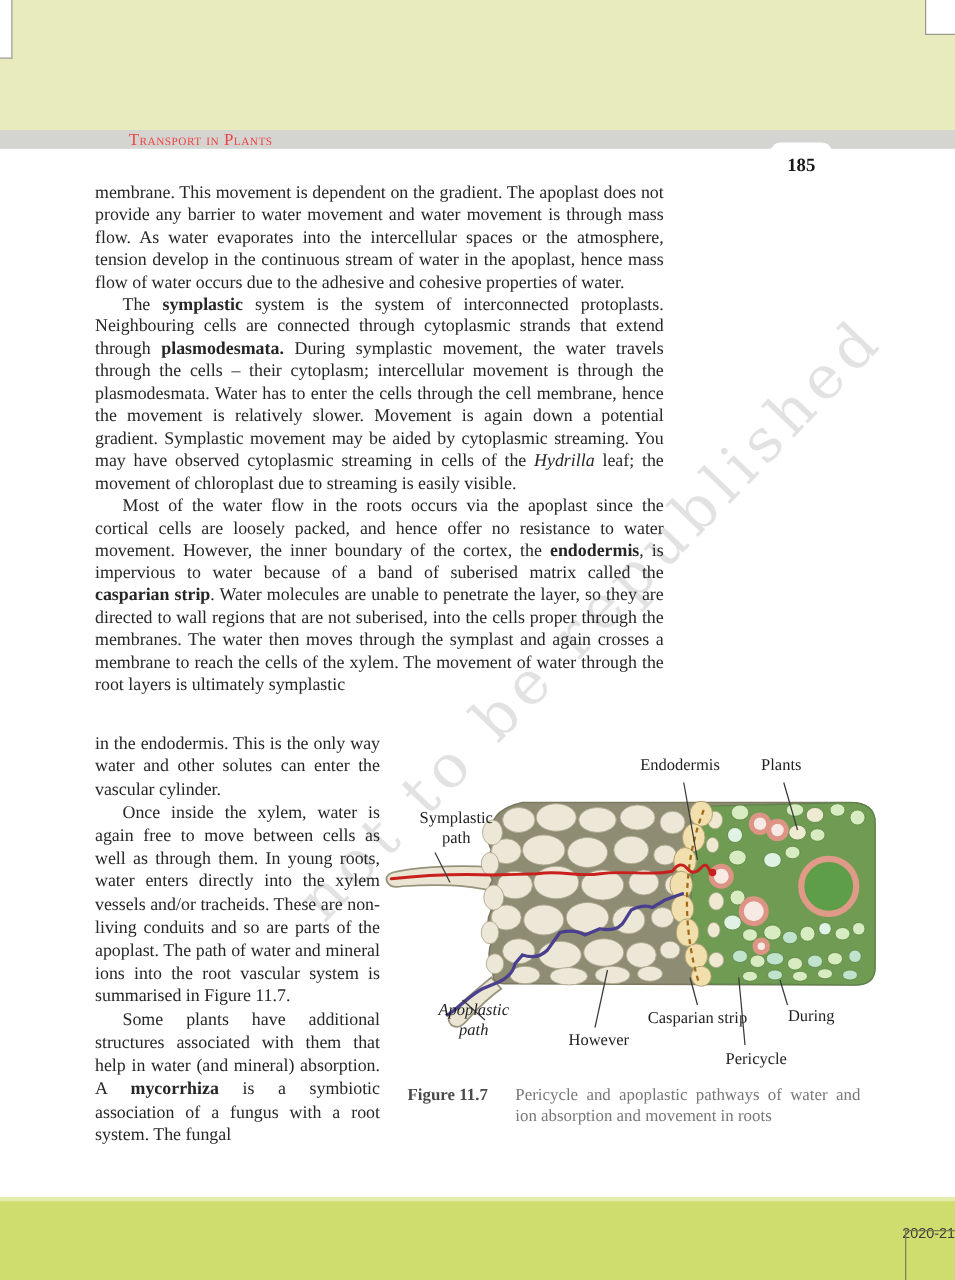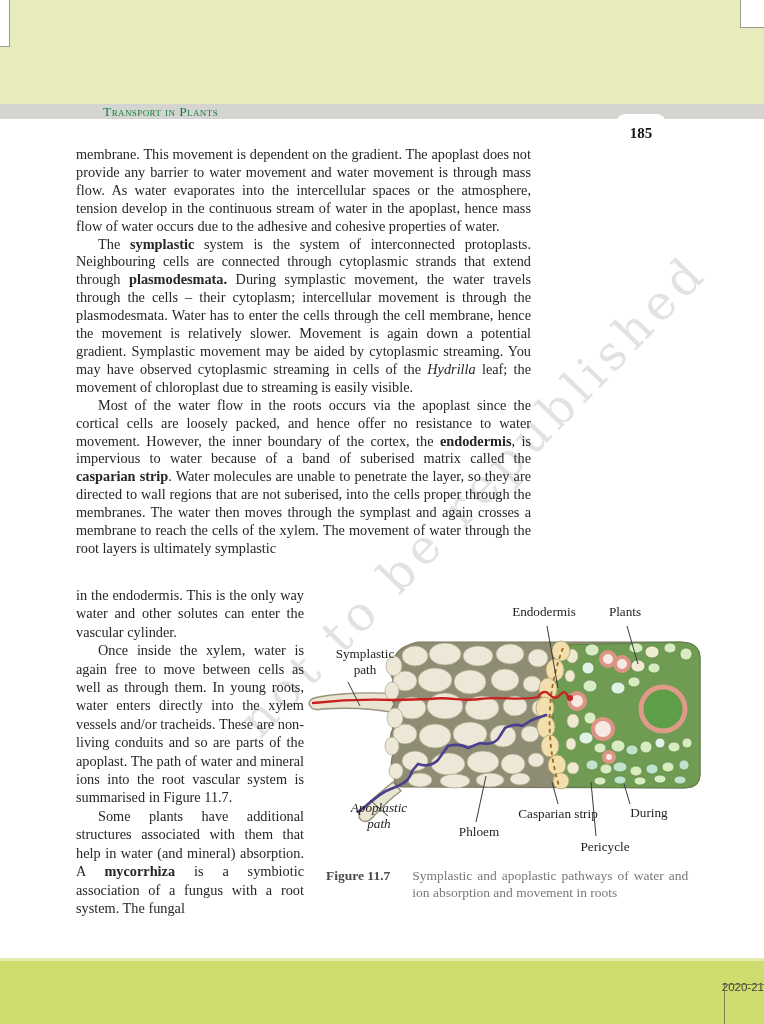--- a/index.html
+++ b/index.html
@@ -2,21 +2,21 @@
 <html><head>
 <meta charset="utf-8">
 <style>
   html,body{margin:0;padding:0;background:#ffffff;}
   .page{position:relative;width:764px;height:1024px;background:#ffffff;overflow:hidden;
         font-family:"Liberation Serif",serif;color:#262626;}
   
   .top-band{position:absolute;left:0;top:0;width:764px;height:104px;background:#e8ebbc;}
   .header-band{position:absolute;left:0;top:104px;width:764px;height:15px;background:#d4d4d1;}
   .chapter-title{position:absolute;left:103px;top:102px;font-size:13.5px;line-height:19px;
-        font-variant:small-caps;letter-spacing:0.4px;color:#15803d;}
+        font-variant:small-caps;letter-spacing:0.4px;color:#ef4444;}
   .page-tab{position:absolute;left:616px;top:87px;width:50px;height:34px;background:#ffffff;
         border-radius:9px 9px 0 0;text-align:center;z-index:3;margin-top:27px;}
   .page-tab span{display:inline-block;margin-top:11px;font-weight:bold;font-size:15px;color:#161616;}
   
   .crop-tl{position:absolute;left:0;top:0;width:9px;height:46px;background:#ffffff;
         border-right:1px solid #9a9a90;border-bottom:1px solid #9a9a90;z-index:4;}
   .crop-tr{position:absolute;left:740px;top:0;width:24px;height:27px;background:#ffffff;
         border-left:1px solid #9a9a90;border-bottom:1px solid #9a9a90;z-index:4;}
   .crop-br-h{position:absolute;left:724px;top:984px;width:40px;height:1px;background:#7d7d4d;z-index:4;}
   .crop-br-v{position:absolute;left:724px;top:984px;width:1px;height:40px;background:#7d7d4d;z-index:4;}
@@ -213,29 +213,29 @@
         <line x1="176" y1="226" x2="186" y2="180"></line>
         <line x1="258" y1="208" x2="252" y2="186"></line>
         <line x1="296" y1="240" x2="291" y2="186"></line>
         <line x1="330" y1="208" x2="324" y2="188"></line>
       </g>
     </svg>
     <div class="fig-label lbl-endodermis">Endodermis</div>
     <div class="fig-label lbl-xylem">Plants</div>
     <div class="fig-label lbl-symplastic">Symplastic path</div>
     <div class="fig-label lbl-apoplastic">Apoplastic path</div>
-    <div class="fig-label lbl-cortex">Phloem</div>
+    <div class="fig-label lbl-cortex">However</div>
     <div class="fig-label lbl-casparian">Casparian strip</div>
     <div class="fig-label lbl-pericycle">Pericycle</div>
     <div class="fig-label lbl-phloem">During</div>
   </div>
 
   <div class="figure-caption">
     <span class="caption-label">Figure 11.7</span>
-    <span class="caption-text">Symplastic and apoplastic pathways of water and ion absorption and movement in roots</span>
+    <span class="caption-text">Pericycle and apoplastic pathways of water and ion absorption and movement in roots</span>
   </div>
 
   <div class="bottom-band"></div>
   <div class="footer-text">2020-21</div>
   <div class="crop-br-h"></div>
   <div class="crop-br-v"></div>
 
 </div>
 
 </body></html>

